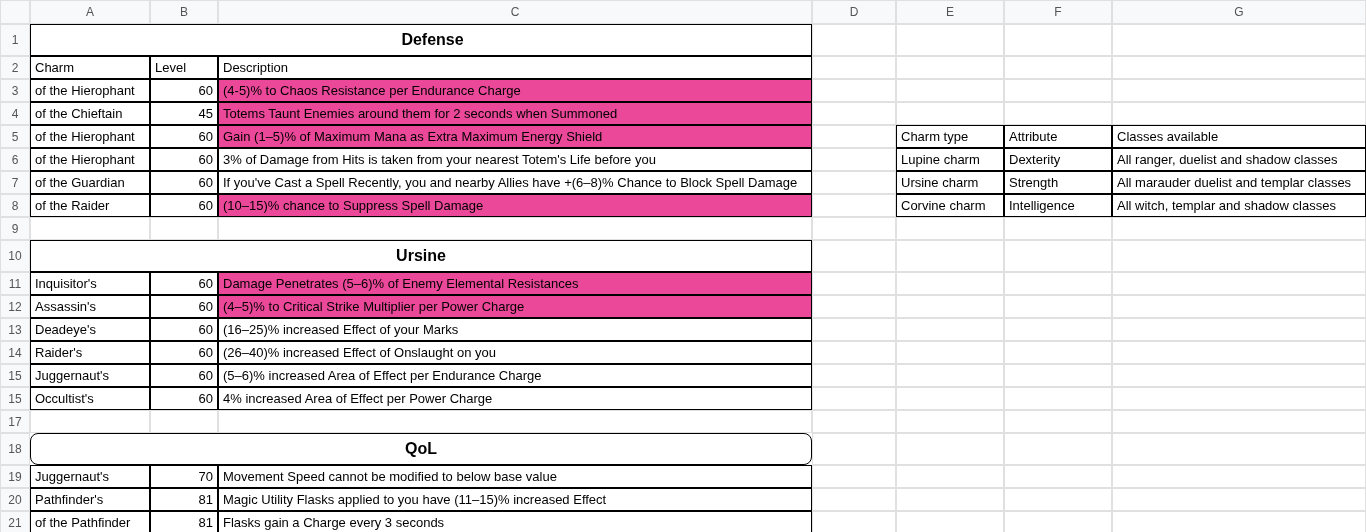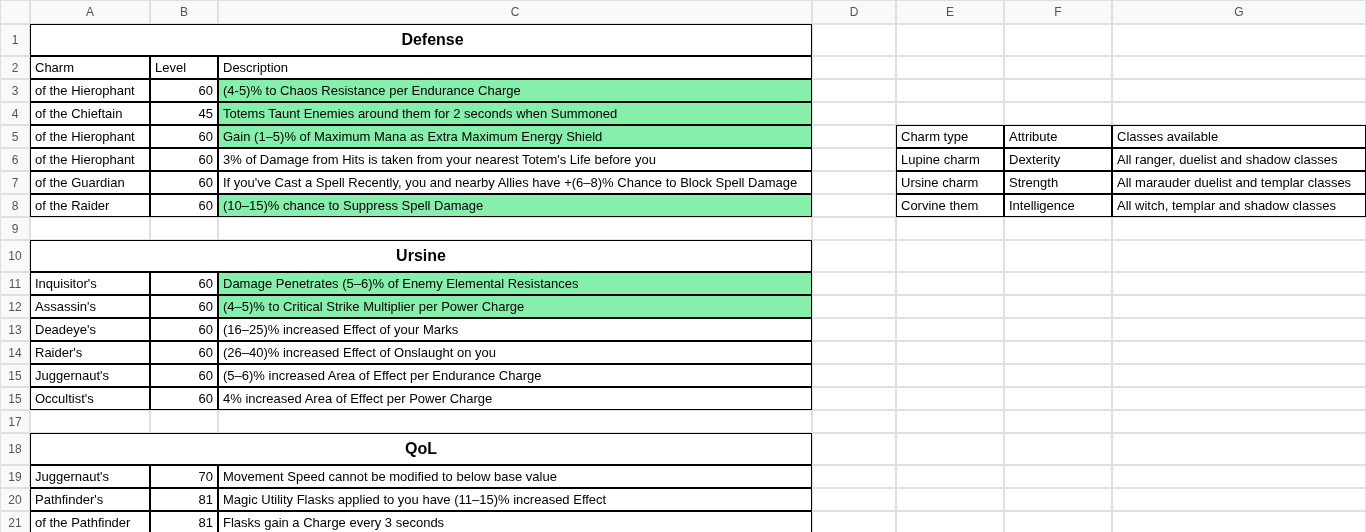--- a/index.html
+++ b/index.html
@@ -39,21 +39,21 @@
     white-space: nowrap;
   }
   .cell.tall, .rowhead.tall { height: 32px; }
   .cell.right { justify-content: flex-end; }
   .cell.sectionhead {
     font-weight: bold;
     font-size: 16px;
     justify-content: center;
     border: 1px solid #000;
   }
-  .hl { background: #86efac; }
+  .hl { background: #ec4899; }
   .blk { border: 1px solid #000 !important; }
 </style>
 </head>
 <body>
 
 <div class="sheet" id="grid">
     <div class="corner"></div>
     <div class="colhead">A</div>
     <div class="colhead">B</div>
     <div class="colhead">C</div>
@@ -113,21 +113,21 @@
     <div class="cell blk">If you've Cast a Spell Recently, you and nearby Allies have +(6–8)% Chance to Block Spell Damage</div>
     <div class="cell"></div>
     <div class="cell blk">Ursine charm</div>
     <div class="cell blk">Strength</div>
     <div class="cell blk">All marauder duelist and templar classes</div>
     <div class="rowhead">8</div>
     <div class="cell blk">of the Raider</div>
     <div class="cell blk right">60</div>
     <div class="cell blk hl">(10–15)% chance to Suppress Spell Damage</div>
     <div class="cell"></div>
-    <div class="cell blk">Corvine them</div>
+    <div class="cell blk">Corvine charm</div>
     <div class="cell blk">Intelligence</div>
     <div class="cell blk">All witch, templar and shadow classes</div>
     <div class="rowhead">9</div>
     <div class="cell"></div>
     <div class="cell"></div>
     <div class="cell"></div>
     <div class="cell"></div>
     <div class="cell"></div>
     <div class="cell"></div>
     <div class="cell"></div>
@@ -187,21 +187,21 @@
     <div class="cell"></div>
     <div class="rowhead">17</div>
     <div class="cell"></div>
     <div class="cell"></div>
     <div class="cell"></div>
     <div class="cell"></div>
     <div class="cell"></div>
     <div class="cell"></div>
     <div class="cell"></div>
     <div class="rowhead tall">18</div>
-    <div class="cell tall sectionhead" style="grid-column: 2 / span 3;">QoL</div>
+    <div class="cell tall sectionhead" style="grid-column: 2 / span 3; border-radius: 8px;">QoL</div>
     <div class="cell tall"></div>
     <div class="cell tall"></div>
     <div class="cell tall"></div>
     <div class="cell tall"></div>
     <div class="rowhead">19</div>
     <div class="cell blk">Juggernaut's</div>
     <div class="cell blk right">70</div>
     <div class="cell blk">Movement Speed cannot be modified to below base value</div>
     <div class="cell"></div>
     <div class="cell"></div>

